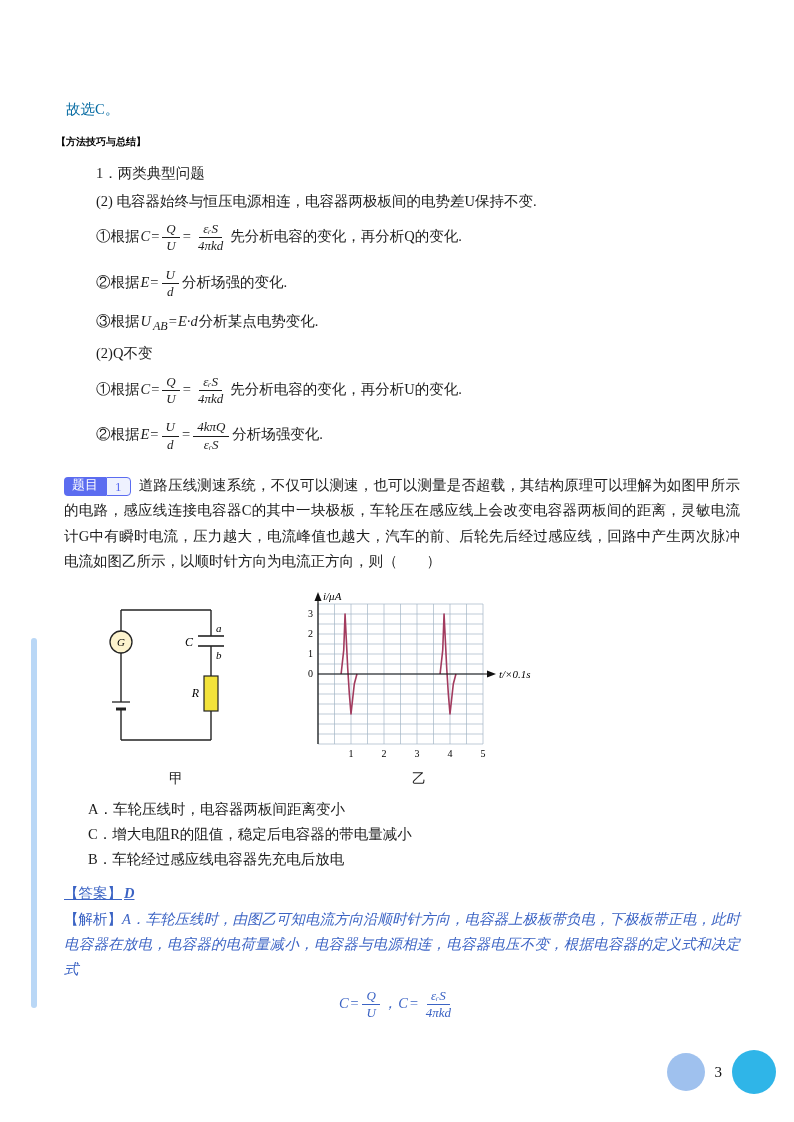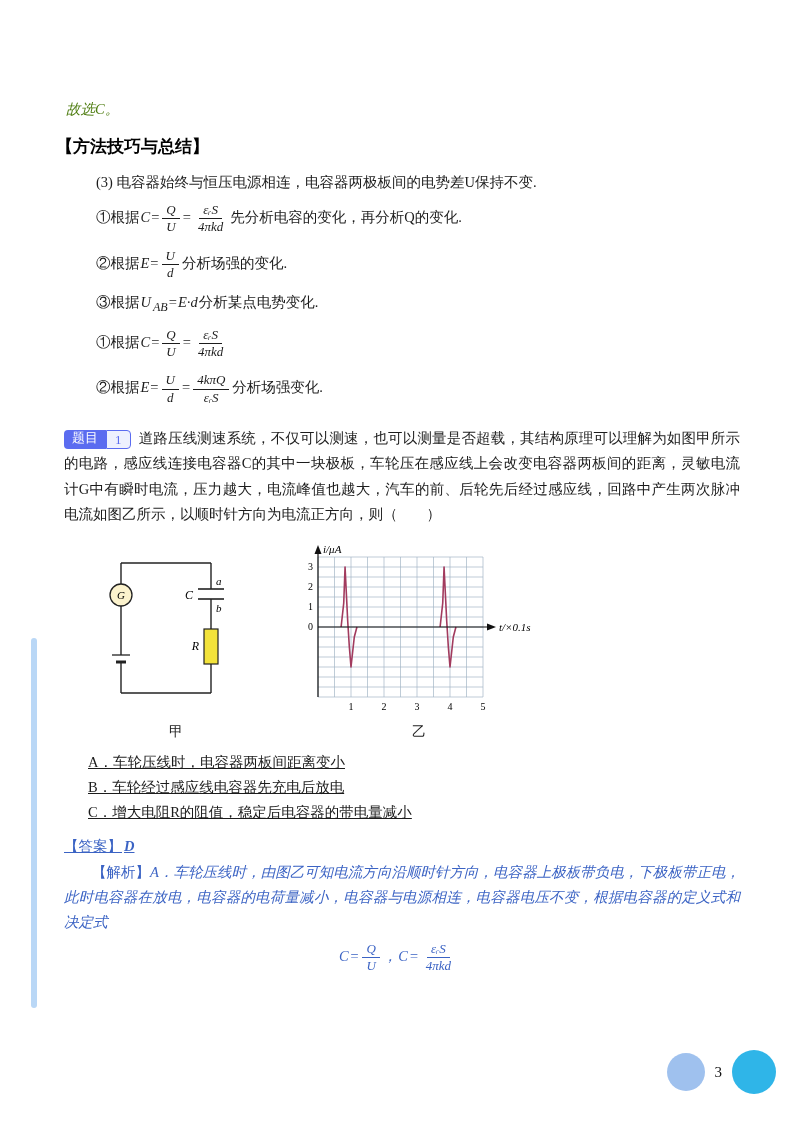--- a/index.html
+++ b/index.html
@@ -1,62 +1,63 @@
 <!DOCTYPE html>
 <html><head>
 <meta charset="utf-8">
 <style>
   html,body{margin:0;padding:0;background:#e8e8e8;}
   .page{position:relative;width:794px;height:1122px;margin:0 auto;background:#ffffff;
         font-family:"Liberation Serif","DejaVu Serif",serif;color:#1c1c1c;font-size:14.5px;
         overflow:hidden;}
   .content{padding:100px 54px 0 56px;}
   .accent-bar{position:absolute;left:31px;top:638px;width:6px;height:370px;background:#b9d7f6;border-radius:3px;}
-  .prev-line{margin:0 0 16px 10px;color:#4d7c0f;font-style:italic;}
-  .section-title{margin:4px 0 10px 0;font-size:17px;font-weight:bold;color:#000;}
+  .prev-line{margin:0 0 16px 10px;color:#0369a1;}
+  .section-title{margin:4px 0 10px 0;font-size:10px;font-weight:bold;color:#000;}
   .m-line{margin:0 0 0 40px;padding:4.5px 0;}
   .f-line{margin:0 0 0 40px;padding:6px 0;}
   .var{font-family:"Liberation Serif",serif;font-style:italic;margin:0 1px;}
   .frac{display:inline-flex;flex-direction:column;align-items:center;vertical-align:middle;
         font-family:"Liberation Serif",serif;font-style:italic;font-size:13px;line-height:1.25;margin:0 3px;}
   .frac .num{border-bottom:1px solid currentColor;padding:0 4px;}
   .frac .den{padding:0 4px;}
   .problem{margin:14px 0 0 8px;text-align:justify;line-height:1.75;}
   .badge{display:inline-flex;vertical-align:middle;margin-right:8px;font-size:13px;line-height:1;}
   .badge .badge-label{background:#5b6cf0;color:#fff;padding:1px 8px;border-radius:4px 0 0 4px;}
   .badge .badge-num{background:#eef1fe;color:#5b6cf0;border:1px solid #5b6cf0;padding:2px 8px;border-radius:0 4px 4px 0;}
   .figure-row{display:flex;align-items:flex-start;gap:34px;margin:16px 0 6px 40px;}
   .fig{display:flex;flex-direction:column;align-items:center;}
   .fig-caption{margin-top:2px;font-size:14px;}
   .options{margin:10px 0 0 32px;}
-  .options p{margin:3px 0;padding:1.5px 0;text-decoration:underline;}
+  .options p{margin:3px 0;padding:1.5px 0;}
   .answer-line{margin:14px 0 2px 8px;color:#3b63c4;text-decoration:underline;}
   .answer-line .ans-val{font-style:italic;font-weight:bold;margin-left:2px;}
   .analysis{margin:4px 0 0 8px;color:#3b63c4;font-style:italic;text-align:justify;line-height:1.72;}
-  .analysis .a-label{font-style:normal;margin-left:28px;}
+  .analysis .a-label{font-style:normal;}
   .center-formula{margin:6px 0;text-align:center;color:#3b63c4;font-style:italic;}
   .footer{position:absolute;right:18px;bottom:28px;display:flex;align-items:center;}
   .circle-light{width:38px;height:38px;border-radius:50%;background:#9fc1ee;}
   .circle-bright{width:44px;height:44px;border-radius:50%;background:#2fb5e8;}
   .page-num{margin:0 10px;font-size:15px;color:#111;}
   svg text{font-family:"Liberation Serif","DejaVu Serif",serif;}
 </style>
 </head>
 <body>
 
 <div class="page">
   <div class="accent-bar"></div>
 
   <div class="content">
 
     <p class="prev-line">故选C。</p>
 
     <h3 class="section-title">【方法技巧与总结】</h3>
 
-    <p class="m-line">(3) 电容器始终与恒压电源相连，电容器两极板间的电势差U保持不变.</p>
+    <p class="m-line">1．两类典型问题</p>
+    <p class="m-line">(2) 电容器始终与恒压电源相连，电容器两极板间的电势差U保持不变.</p>
 
     <p class="f-line">
       <span>①根据</span><span class="var">C</span><span>=</span><span class="frac">
           <span class="num">Q</span>
           <span class="den">U</span>
         </span><span>=</span><span class="frac">
           <span class="num">εᵣS</span>
           <span class="den">4πkd</span>
         </span><span>先分析电容的变化，再分析Q的变化.</span>
     </p>
@@ -65,29 +66,30 @@
       <span>②根据</span><span class="var">E</span><span>=</span><span class="frac">
           <span class="num">U</span>
           <span class="den">d</span>
         </span><span>分析场强的变化.</span>
     </p>
 
     <p class="f-line">
       <span>③根据</span><span class="var">U</span><sub class="var">AB</sub><span>=</span><span class="var">E·d</span><span>分析某点电势变化.</span>
     </p>
 
+    <p class="m-line">(2)Q不变</p>
 
     <p class="f-line">
       <span>①根据</span><span class="var">C</span><span>=</span><span class="frac">
           <span class="num">Q</span>
           <span class="den">U</span>
         </span><span>=</span><span class="frac">
           <span class="num">εᵣS</span>
           <span class="den">4πkd</span>
-        </span>
+        </span><span>先分析电容的变化，再分析U的变化.</span>
     </p>
 
     <p class="f-line">
       <span>②根据</span><span class="var">E</span><span>=</span><span class="frac">
           <span class="num">U</span>
           <span class="den">d</span>
         </span><span>=</span><span class="frac">
           <span class="num">4kπQ</span>
           <span class="den">εᵣS</span>
         </span><span>分析场强变化.</span>
@@ -188,22 +190,22 @@
           <text x="127" y="167" text-anchor="middle" font-size="10">3</text>
           <text x="160" y="167" text-anchor="middle" font-size="10">4</text>
           <text x="193" y="167" text-anchor="middle" font-size="10">5</text>
         </svg>
         <div class="fig-caption">乙</div>
       </div>
     </div>
 
     <div class="options">
       <p>A．车轮压线时，电容器两板间距离变小</p>
+      <p>C．增大电阻R的阻值，稳定后电容器的带电量减小</p>
       <p>B．车轮经过感应线电容器先充电后放电</p>
-      <p>C．增大电阻R的阻值，稳定后电容器的带电量减小</p>
     </div>
 
     <p class="answer-line">
       <span>【答案】</span><span class="ans-val">D</span>
     </p>
 
     <p class="analysis">
       <span class="a-label">【解析】</span><span>A．车轮压线时，由图乙可知电流方向沿顺时针方向，电容器上极板带负电，下极板带正电，此时电容器在放电，电容器的电荷量减小，电容器与电源相连，电容器电压不变，根据电容器的定义式和决定式</span>
     </p>
 

